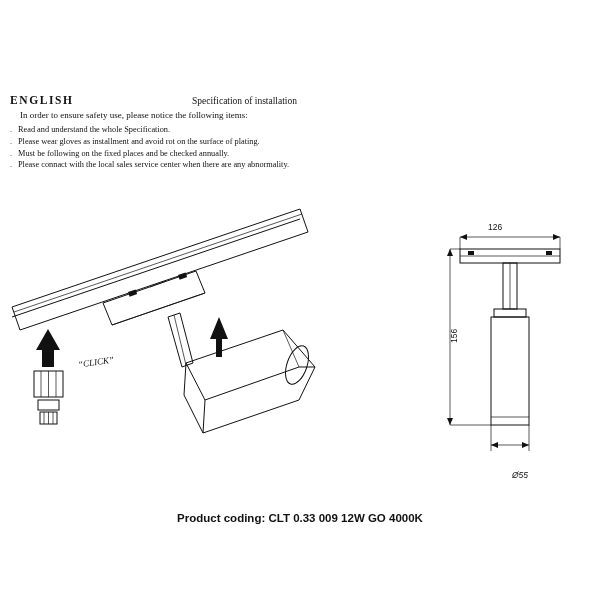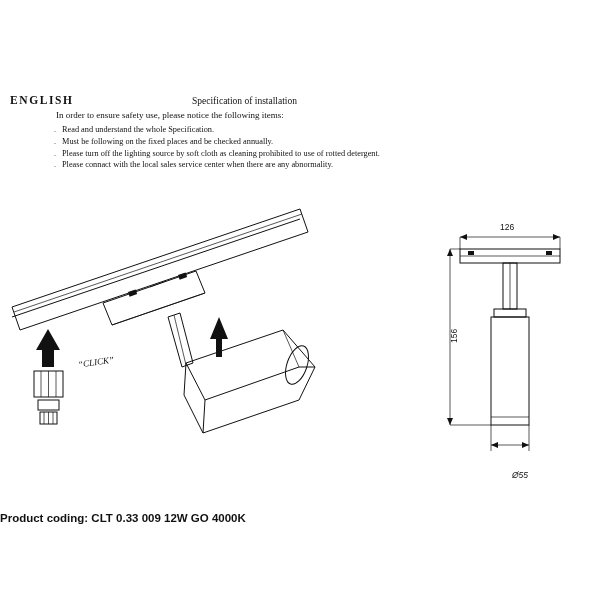--- a/index.html
+++ b/index.html
@@ -38,28 +38,26 @@
     font-size: 9.5px;
     color: #111;
     margin-left: 36px;
   }
   .intro {
     position: absolute;
     left: 20px;
     top: 110px;
     font-size: 9px;
     color: #111;
-    margin-left: 36px;
   }
   .bullets {
     position: absolute;
     left: 10px;
     top: 124px;
     width: 400px;
-    margin-left: 44px;
   }
   .bullet {
     font-size: 8.3px;
     line-height: 11.8px;
     color: #111;
     white-space: nowrap;
   }
   .bullet .dot {
     display: inline-block;
     width: 8px;
@@ -94,21 +92,21 @@
     transform: rotate(-8deg);
   }
 
   .dim-label {
     position: absolute;
     font-size: 8.5px;
     font-family: "Liberation Sans", sans-serif;
     color: #111;
   }
   .dim-top {
-    left: 500px;
+    left: 488px;
     top: 222px;
     text-align: center;
   }
   .dim-side {
     left: 449px;
     top: 343px;
     transform: rotate(-90deg);
     transform-origin: left top;
   }
   .dim-bottom {
@@ -116,21 +114,21 @@
     top: 470px;
     font-style: italic;
   }
 
   
   .product-coding {
     position: absolute;
     left: 0;
     right: 0;
     top: 512px;
-    text-align: left;
+    text-align: center;
     font-family: "Liberation Sans", sans-serif;
     font-size: 11.5px;
     font-weight: bold;
     color: #111;
   }
 
   svg { display: block; }
   .ln { stroke: #111; stroke-width: 1; fill: none; }
   .ln-thin { stroke: #111; stroke-width: 0.7; fill: none; }
   .fill-dark { fill: #111; }
@@ -139,22 +137,22 @@
 <body>
 
 <div class="page">
 
   <div class="lang-title">ENGLISH</div>
   <div class="spec-title">Specification of installation</div>
   <div class="intro">In order to ensure safety use, please notice the following items:</div>
 
   <div class="bullets">
     <div class="bullet"><span class="dot">.</span><span>Read and understand the whole Specification.</span></div>
+    <div class="bullet"><span class="dot">.</span><span>Please wear gloves as installment and avoid rot on the surface of plating.</span></div>
     <div class="bullet"><span class="dot">.</span><span>Must be following on the fixed places and be checked annually.</span></div>
-    <div class="bullet"><span class="dot">.</span><span>Please turn off the lighting source by soft cloth as cleaning prohibited to use of rotted detergent.</span></div>
     <div class="bullet"><span class="dot">.</span><span>Please connact with the local sales service center when there are any abnormality.</span></div>
   </div>
 
   <div class="left-art">
     <svg width="330" height="270" viewBox="0 0 330 270">
 
       <g>
         <path class="ln" d="M12 112 L300 14"></path>
         <path class="ln" d="M12 122 L300 24"></path>
         <path class="ln" d="M20 135 L308 37"></path>

